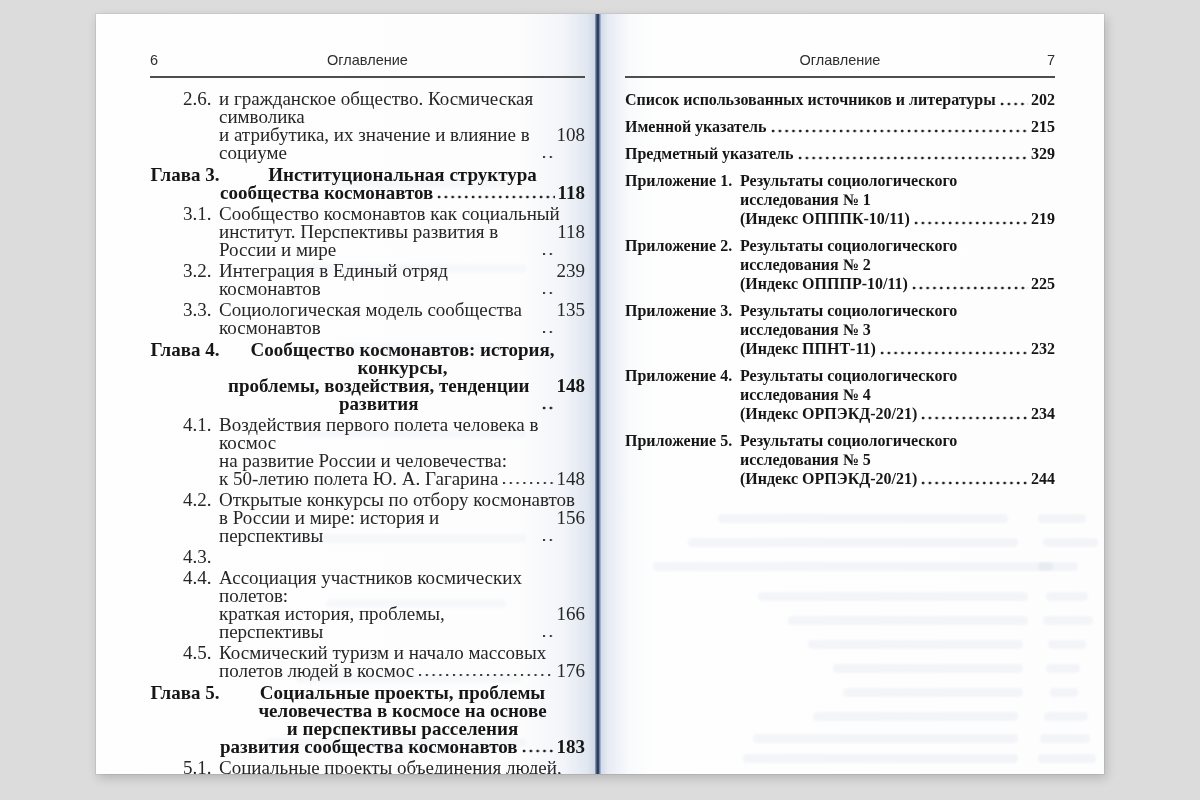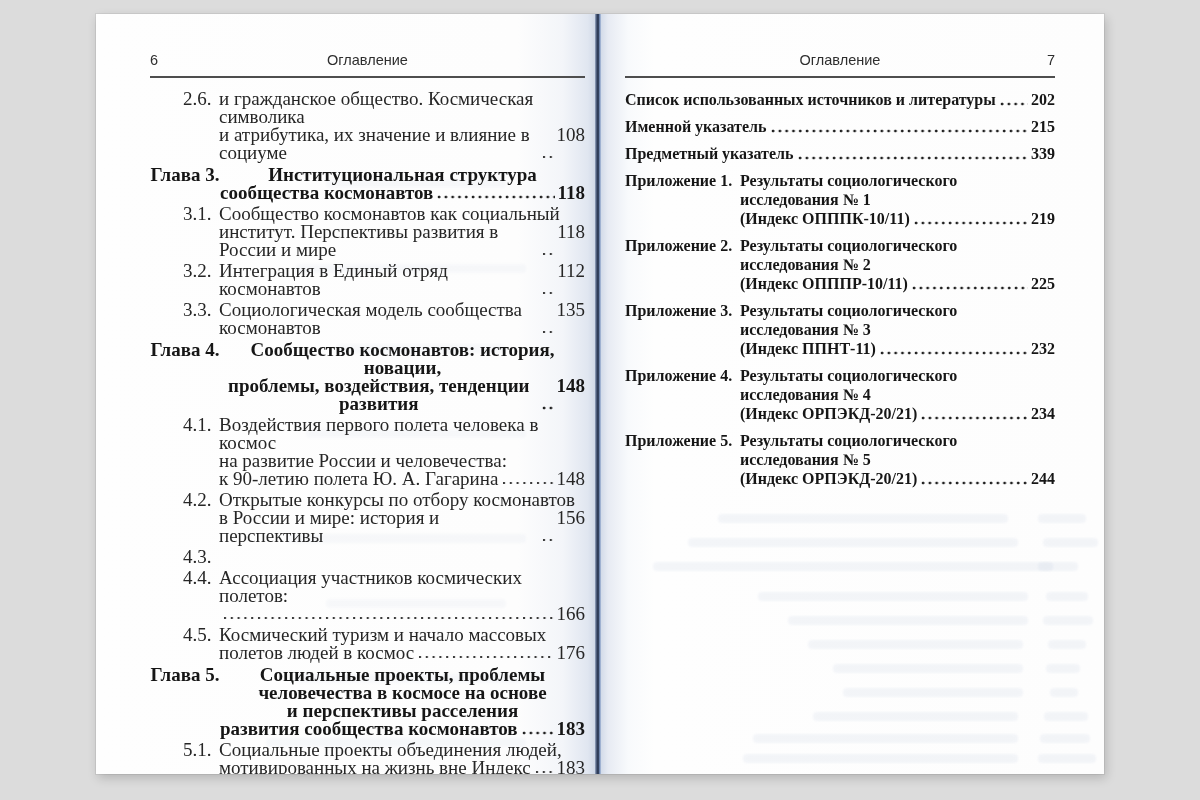--- a/index.html
+++ b/index.html
@@ -101,52 +101,52 @@
               <span class="pg">118</span>
             </div>
           </div>
         </div>
         <div class="entry section">
           <span class="lab">3.2.</span>
           <div class="body">
             <div class="ln last">
               <span class="txt">Интеграция в Единый отряд космонавтов</span>
               <span class="dots"></span>
-              <span class="pg">112</span>
+              <span class="pg">239</span>
             </div>
           </div>
         </div>
         <div class="entry section">
           <span class="lab">3.3.</span>
           <div class="body">
             <div class="ln last">
               <span class="txt">Социологическая модель сообщества космонавтов</span>
               <span class="dots"></span>
               <span class="pg">135</span>
             </div>
           </div>
         </div>
         <div class="entry chapter">
           <span class="lab">Глава 4.</span>
           <div class="body">
-            <div class="ln">Сообщество космонавтов: история, новации,</div>
+            <div class="ln">Сообщество космонавтов: история, конкурсы,</div>
             <div class="ln last">
               <span class="txt">проблемы, воздействия, тенденции развития</span>
               <span class="dots"></span>
               <span class="pg">148</span>
             </div>
           </div>
         </div>
         <div class="entry section">
           <span class="lab">4.1.</span>
           <div class="body">
             <div class="ln">Воздействия первого полета человека в космос</div>
             <div class="ln">на развитие России и человечества:</div>
             <div class="ln last">
-              <span class="txt">к 90-летию полета Ю. А. Гагарина</span>
+              <span class="txt">к 50-летию полета Ю. А. Гагарина</span>
               <span class="dots"></span>
               <span class="pg">148</span>
             </div>
           </div>
         </div>
         <div class="entry section">
           <span class="lab">4.2.</span>
           <div class="body">
             <div class="ln">Открытые конкурсы по отбору космонавтов</div>
             <div class="ln last">
@@ -157,20 +157,21 @@
           </div>
         </div>
         <div class="entry section">
           <span class="lab">4.3.</span>
         </div>
         <div class="entry section">
           <span class="lab">4.4.</span>
           <div class="body">
             <div class="ln">Ассоциация участников космических полетов:</div>
             <div class="ln last">
+              <span class="txt">краткая история, проблемы, перспективы</span>
               <span class="dots"></span>
               <span class="pg">166</span>
             </div>
           </div>
         </div>
         <div class="entry section">
           <span class="lab">4.5.</span>
           <div class="body">
             <div class="ln">Космический туризм и начало массовых</div>
             <div class="ln last">
@@ -263,21 +264,21 @@
               <span class="dots"></span>
               <span class="pg">215</span>
             </div>
           </div>
         </div>
         <div class="entry backmatter">
           <div class="body">
             <div class="ln last">
               <span class="txt">Предметный указатель</span>
               <span class="dots"></span>
-              <span class="pg">339</span>
+              <span class="pg">329</span>
             </div>
           </div>
         </div>
         <div class="entry appendix">
           <span class="lab">Приложение 1.</span>
           <div class="body">
             <div class="ln">Результаты социологического</div>
             <div class="ln">исследования № 1</div>
             <div class="ln last">
               <span class="txt">(Индекс ОПППК-10/11)</span>

